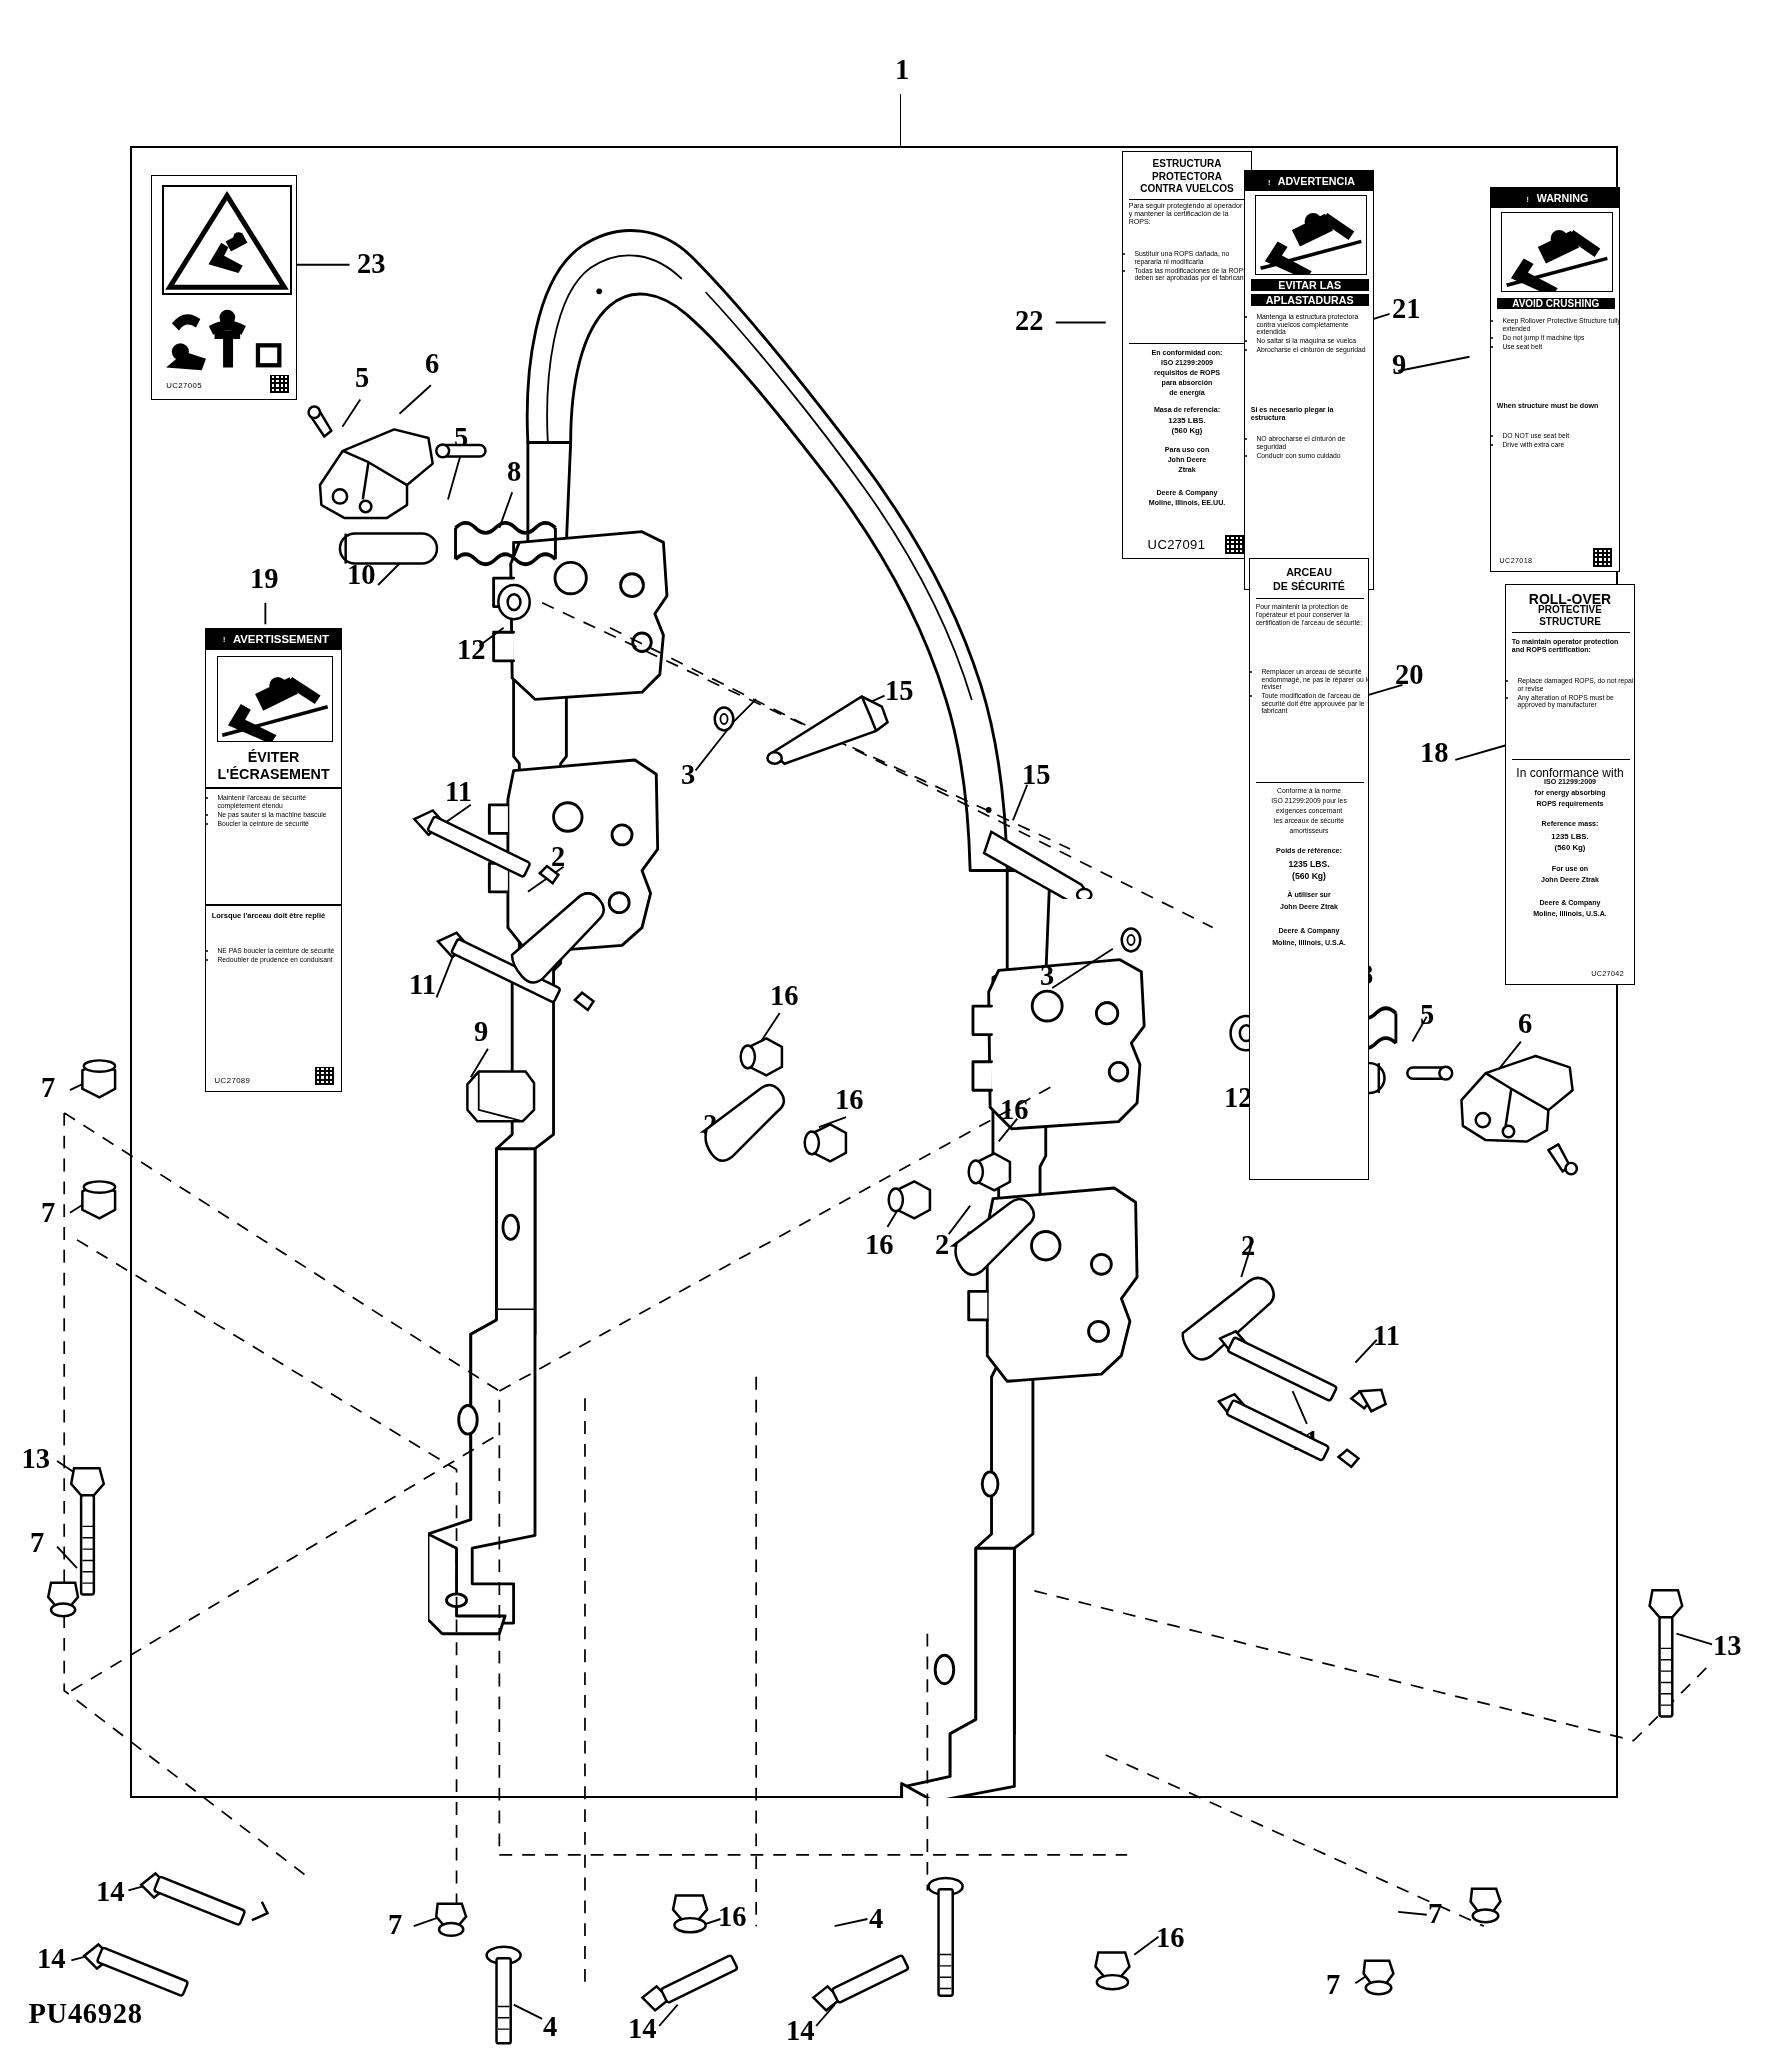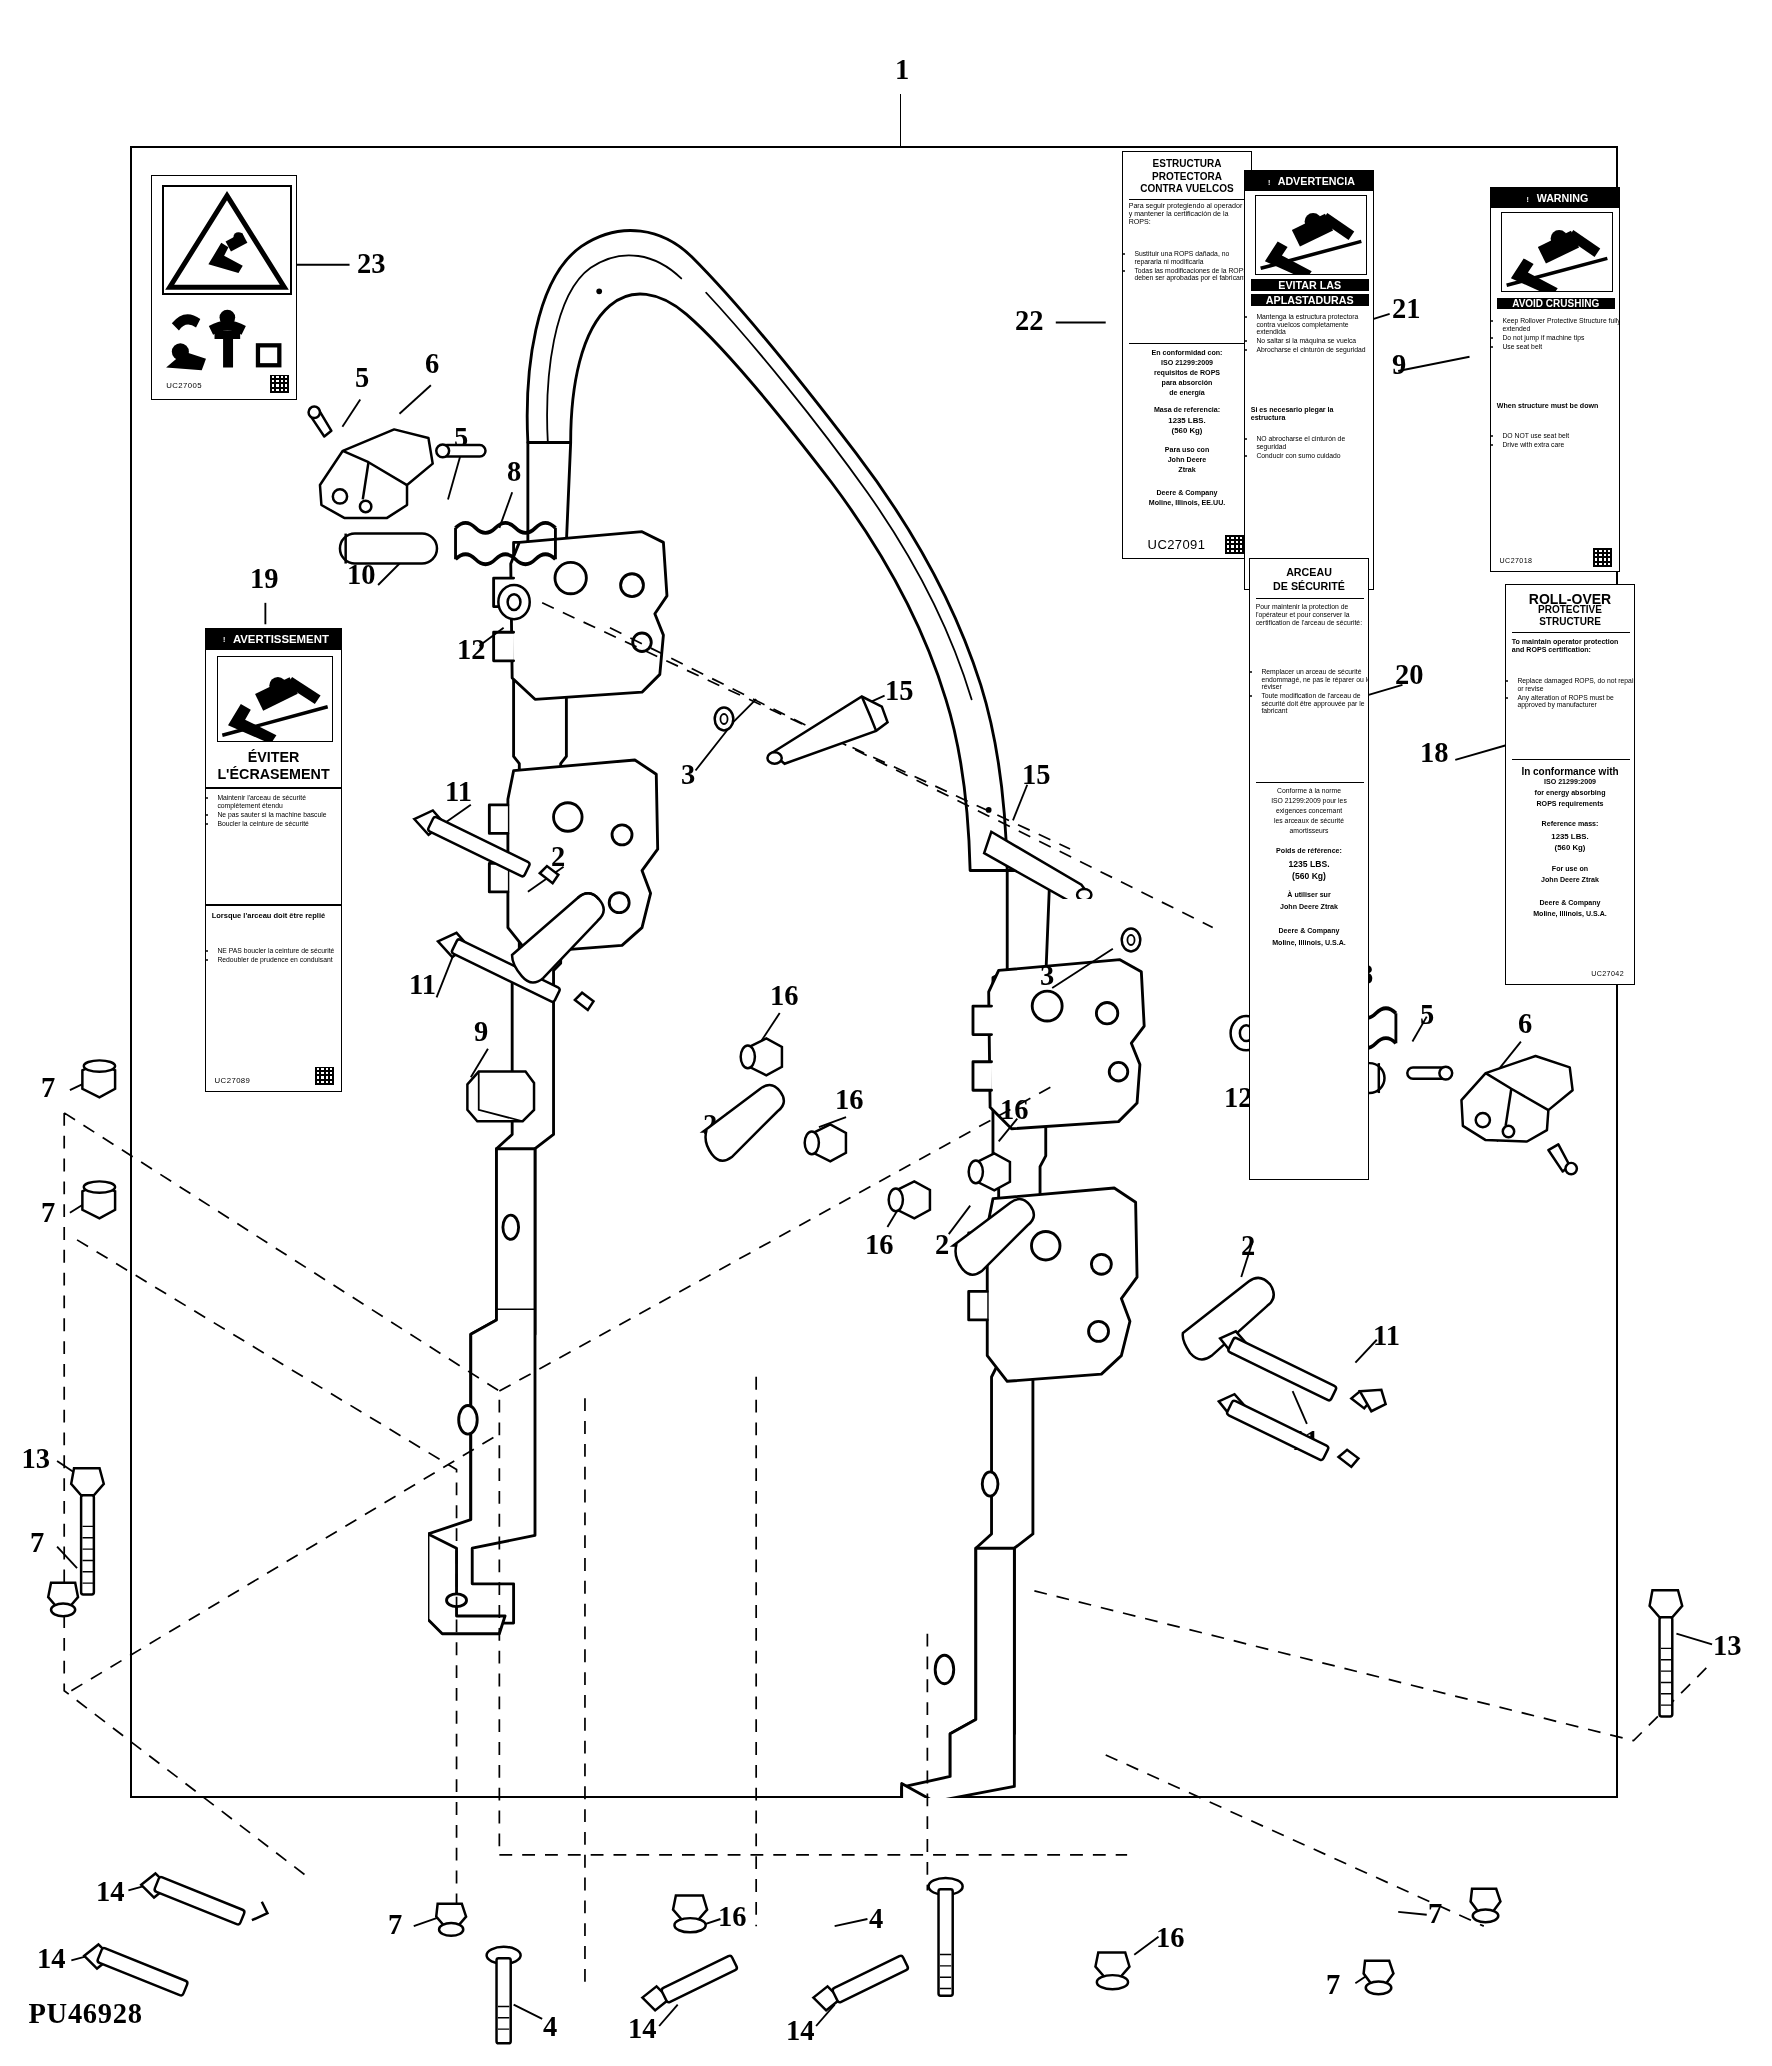--- a/index.html
+++ b/index.html
@@ -705,21 +705,21 @@
     <div class="ctr" style="position:absolute;left:0;top:5.7px;width:100%;font-size:14px;font-weight:bold;">ROLL-OVER</div>
     <div class="ctr" style="position:absolute;left:0;top:18.5px;width:100%;font-size:10px;font-weight:bold;">PROTECTIVE</div>
     <div class="ctr" style="position:absolute;left:0;top:31px;width:100%;font-size:10px;font-weight:bold;">STRUCTURE</div>
     <div style="position:absolute;left:5.7px;top:47px;width:118px;height:1.4px;background:#000;"></div>
     <div style="position:absolute;left:5.7px;top:53px;width:118px;font-size:7.1px;line-height:1.15;font-weight:bold;">To maintain operator protection and ROPS certification:</div>
     <ul style="position:absolute;left:4.3px;top:91px;width:120px;">
       <li>Replace damaged ROPS, do not repair or revise</li>
       <li>Any alteration of ROPS must be approved by manufacturer</li>
     </ul>
     <div style="position:absolute;left:5.7px;top:174px;width:118px;height:1.4px;background:#000;"></div>
-    <div class="ctr" style="position:absolute;left:0;top:181px;width:100%;font-size:10px;font-weight:bold;">In conformance with</div>
+    <div class="ctr" style="position:absolute;left:0;top:181px;width:100%;font-size:12px;font-weight:normal;">In conformance with</div>
     <div class="ctr" style="position:absolute;left:0;top:193px;width:100%;font-size:7.1px;font-weight:bold;">ISO 21299:2009</div>
     <div class="ctr" style="position:absolute;left:0;top:204px;width:100%;font-size:7.1px;font-weight:bold;">for energy absorbing</div>
     <div class="ctr" style="position:absolute;left:0;top:215px;width:100%;font-size:7.1px;font-weight:bold;">ROPS requirements</div>
     <div class="ctr" style="position:absolute;left:0;top:235px;width:100%;font-size:7.1px;font-weight:bold;">Reference mass:</div>
     <div class="ctr" style="position:absolute;left:0;top:247px;width:100%;font-size:7.8px;font-weight:bold;">1235 LBS.</div>
     <div class="ctr" style="position:absolute;left:0;top:258px;width:100%;font-size:7.8px;font-weight:bold;">(560 Kg)</div>
     <div class="ctr" style="position:absolute;left:0;top:280px;width:100%;font-size:7.1px;font-weight:bold;">For use on</div>
     <div class="ctr" style="position:absolute;left:0;top:291px;width:100%;font-size:7.1px;font-weight:bold;">John Deere Ztrak</div>
     <div class="ctr" style="position:absolute;left:0;top:314px;width:100%;font-size:7.1px;font-weight:bold;">Deere &amp; Company</div>
     <div class="ctr" style="position:absolute;left:0;top:325px;width:100%;font-size:7.1px;font-weight:bold;">Moline, Illinois, U.S.A.</div>

